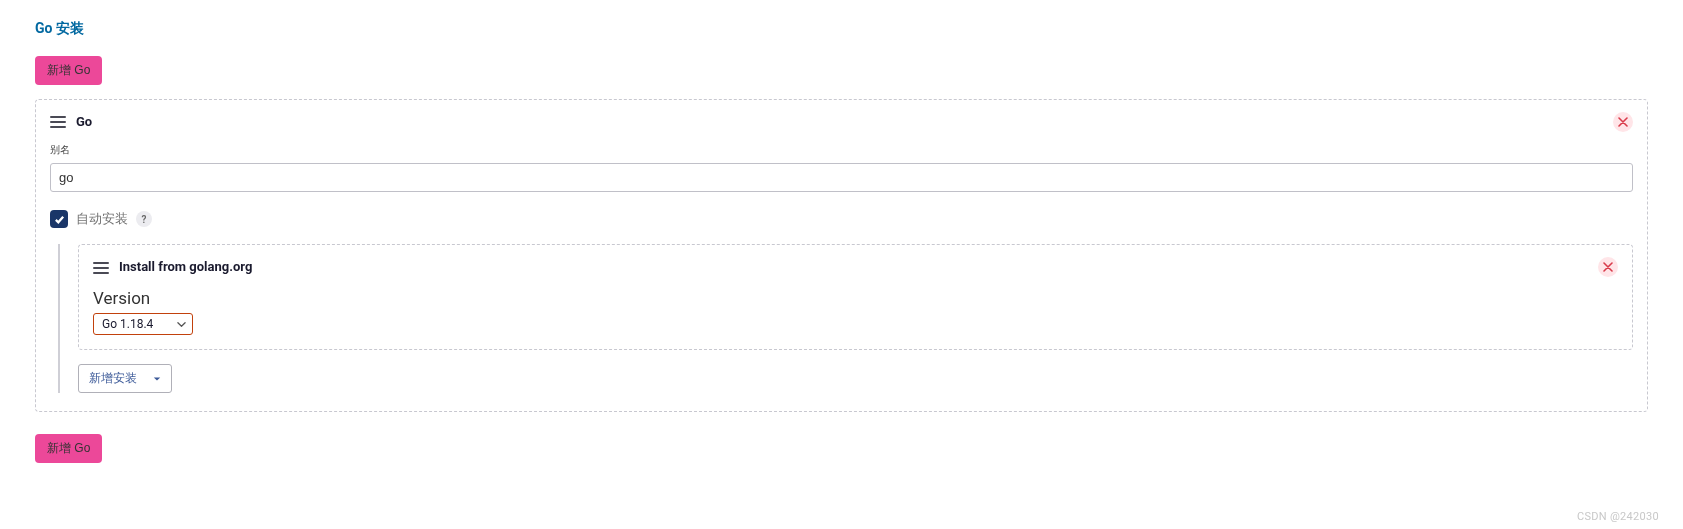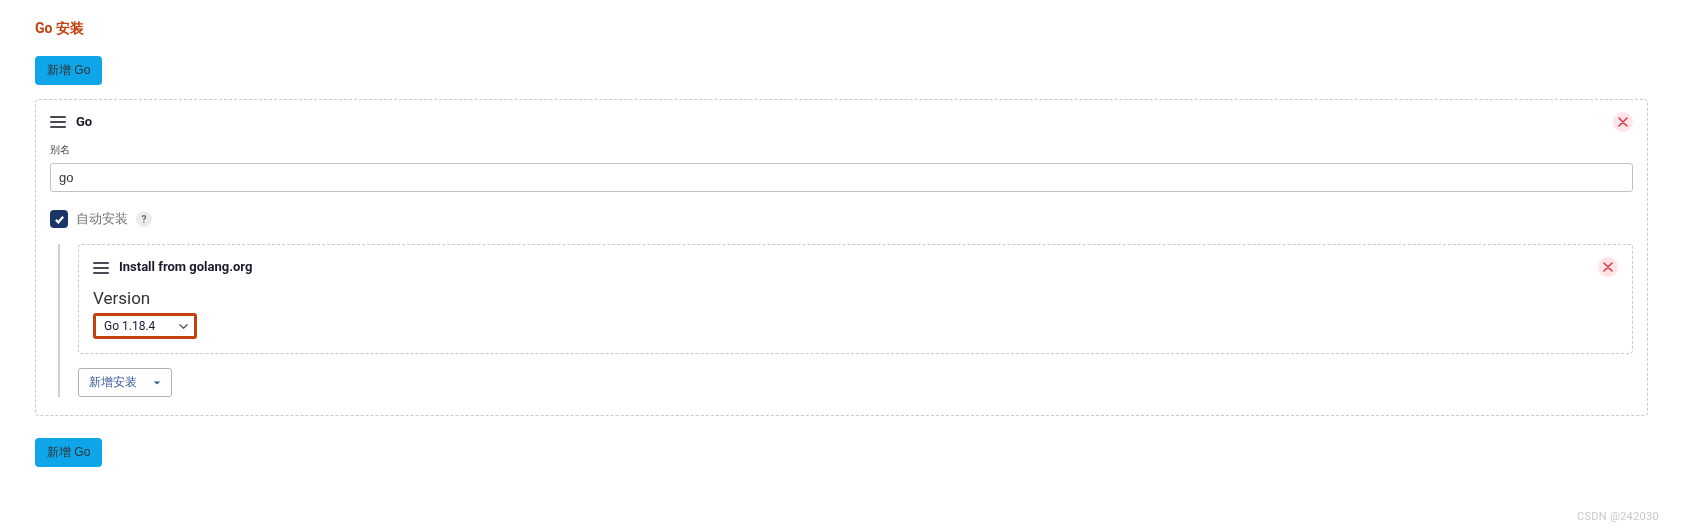--- a/index.html
+++ b/index.html
@@ -10,25 +10,25 @@
     body {
       font-family: -apple-system, BlinkMacSystemFont, "Segoe UI", Roboto, "Helvetica Neue", Arial, sans-serif;
       background: #ffffff;
       color: #1a1a2e;
       padding: 20px 35px;
       font-size: 13px;
     }
     .section-title {
       font-weight: 700;
       font-size: 14px;
-      color: #c2410c;
+      color: #0369a1;
       margin-bottom: 18px;
     }
     .add-button {
-      background: #0ea5e9;
+      background: #ec4899;
       border: none;
       border-radius: 4px;
       padding: 6px 12px;
       font-size: 12px;
       color: #333;
       cursor: pointer;
       margin-bottom: 14px;
     }
     .dashed-box {
       border: 1px dashed #c8c8d0;
@@ -161,21 +161,21 @@
     }
     .version-label {
       font-size: 17px;
       color: #333;
       margin-bottom: 5px;
       display: block;
     }
     .select-wrap {
       display: inline-flex;
       align-items: center;
-      border: 3px solid #c2410c;
+      border: 1px solid #c2410c;
       border-radius: 3px;
       padding: 3px 6px 3px 8px;
       background: #fff;
       cursor: pointer;
       gap: 24px;
     }
     .select-wrap span.sel-text {
       font-size: 12px;
     }
     .select-wrap svg {

